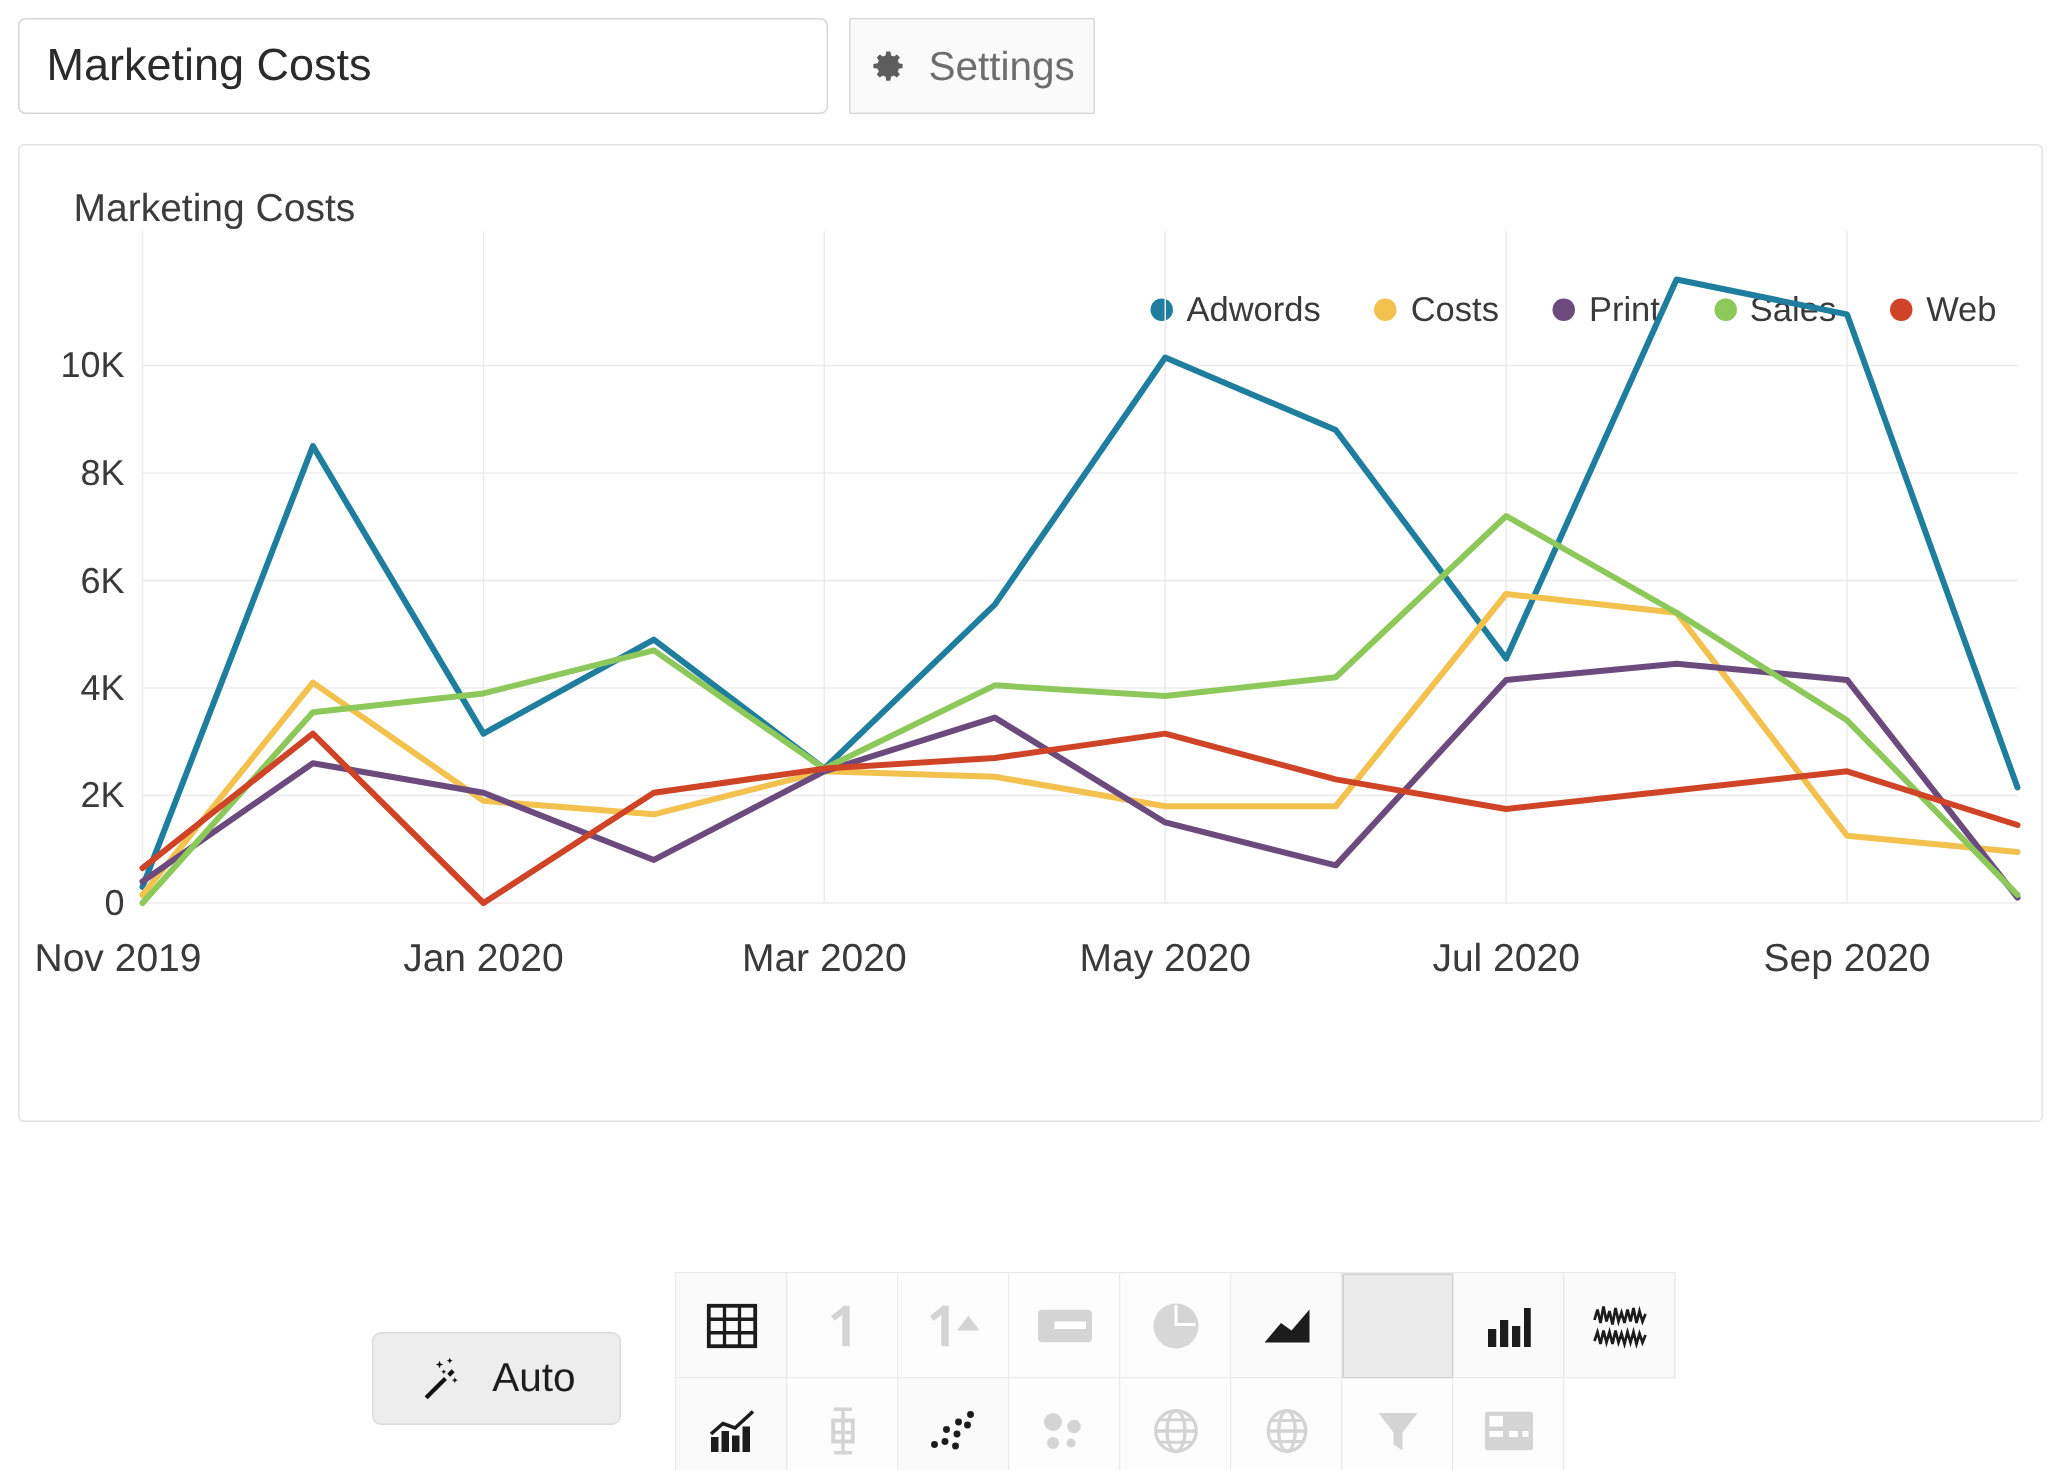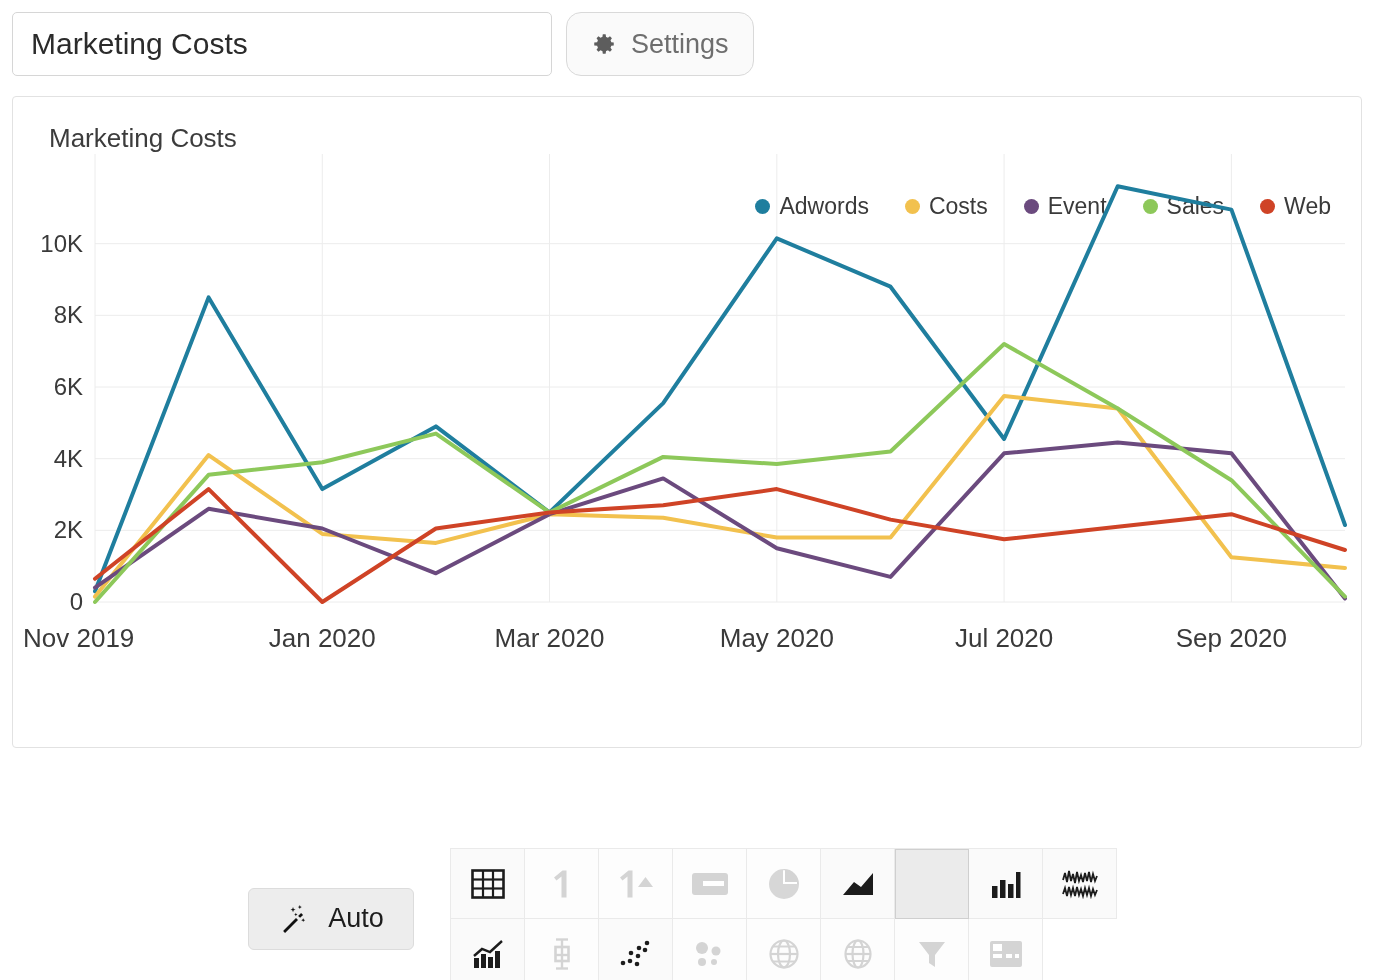--- a/index.html
+++ b/index.html
@@ -28,23 +28,23 @@
     color: #2b2b2b;
     padding: 0 18px;
     font-family: "Liberation Sans", sans-serif;
     outline: none;
   }
   .settings-btn {
     display: flex;
     align-items: center;
     gap: 14px;
     height: 64px;
-    padding: 0 24px;
+    padding: 0 12px;
     border: 1px solid #d9d9d9;
-    border-radius: 15px;
+    border-radius: 1px;
     background: #fafafa;
     cursor: pointer;
     font-size: 27px;
     color: #6e6e6e;
     font-family: "Liberation Sans", sans-serif;
   }
   .gear-icon { width: 26px; height: 26px; display: block; }
 
   .panel {
     margin: 6px 12px 0 12px;
@@ -139,21 +139,21 @@
       <div class="legend-item">
         <span class="legend-dot" style="background: rgb(31, 126, 158);"></span>
         <span>Adwords</span>
       </div>
       <div class="legend-item">
         <span class="legend-dot" style="background: rgb(242, 193, 78);"></span>
         <span>Costs</span>
       </div>
       <div class="legend-item">
         <span class="legend-dot" style="background: rgb(107, 74, 126);"></span>
-        <span>Event</span>
+        <span>Print</span>
       </div>
       <div class="legend-item">
         <span class="legend-dot" style="background: rgb(141, 200, 90);"></span>
         <span>Sales</span>
       </div>
       <div class="legend-item">
         <span class="legend-dot" style="background: rgb(207, 67, 38);"></span>
         <span>Web</span>
       </div>
     </div>

